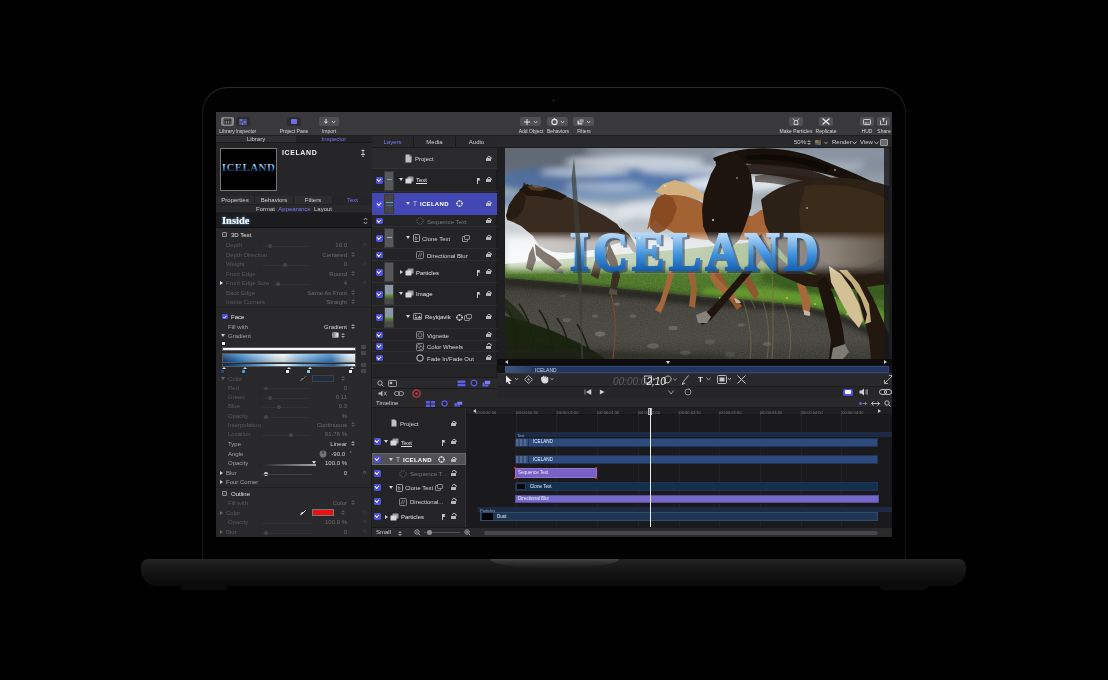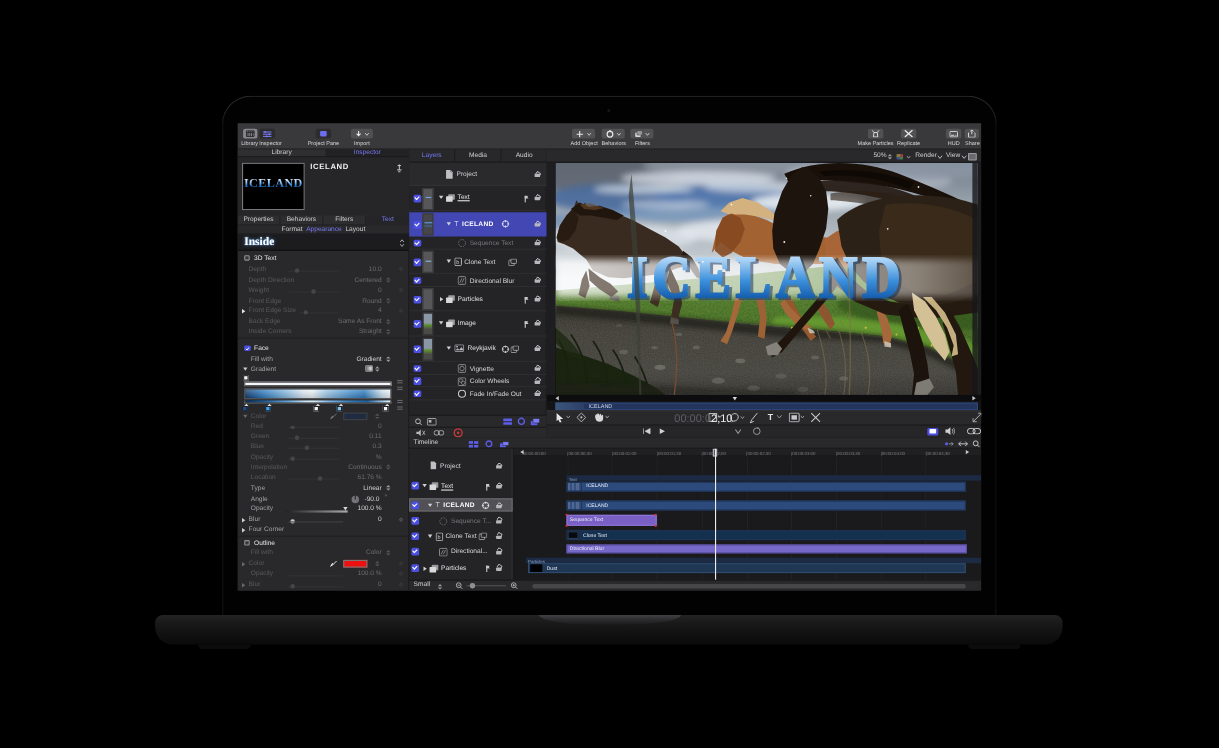--- a/index.html
+++ b/index.html
@@ -809,21 +809,21 @@
         <path d="M0.5 8.5 L8.5 0.5 M5 0.5 h3.5 v3.5 M4 8.5 H0.5 V5" stroke="#b8b8bc" stroke-width="0.9" fill="none"></path>
       </svg>
 
       <div style="left:0;top:250px;width:395px;height:12px;background:#262628;border-top:1px solid #1c1c1e;"></div>
       <svg style="left:87px;top:253px;" width="8" height="6" viewBox="0 0 8 6">
         <path d="M1 0.5 v5 M7 0.5 L2.5 3 L7 5.5 Z" fill="#cfcfd3" stroke="#cfcfd3" stroke-width="0.6"></path>
       </svg>
       <svg style="left:102px;top:253px;" width="6" height="6" viewBox="0 0 6 6">
         <path d="M0.8 0.5 L5.5 3 L0.8 5.5 Z" fill="#cfcfd3"></path>
       </svg>
-      <div style="left:116px;top:240px;font-size:10px;color:#5e5e63;">00:00:0<span style="position:static;color:#f0f0f2;">2;10</span></div>
+      <div style="left:116px;top:240px;font-size:10px;color:#5e5e63;font-style:italic;">00:00:0<span style="position:static;color:#f0f0f2;">2;10</span></div>
       <svg style="left:171px;top:254px;" width="6" height="5" viewBox="0 0 6 5">
         <path d="M0.5 0.5L3 4L5.5 0.5" stroke="#98989c" stroke-width="1" fill="none"></path>
       </svg>
       <svg style="left:187px;top:252px;" width="8" height="8" viewBox="0 0 8 8">
         <circle cx="4" cy="4" r="3" stroke="#98989c" stroke-width="0.9" fill="none"></circle>
         <path d="M4 1 L5.5 0 L5.5 2 Z" fill="#98989c"></path>
       </svg>
       <div style="left:346px;top:252.5px;width:10px;height:7px;background:#4c50e2;border-radius:1.5px;"></div>
       <div style="left:348px;top:254px;width:6px;height:4px;background:#fff;border-radius:0.8px;"></div>
       <svg style="left:362px;top:252px;" width="9" height="8" viewBox="0 0 9 8">

